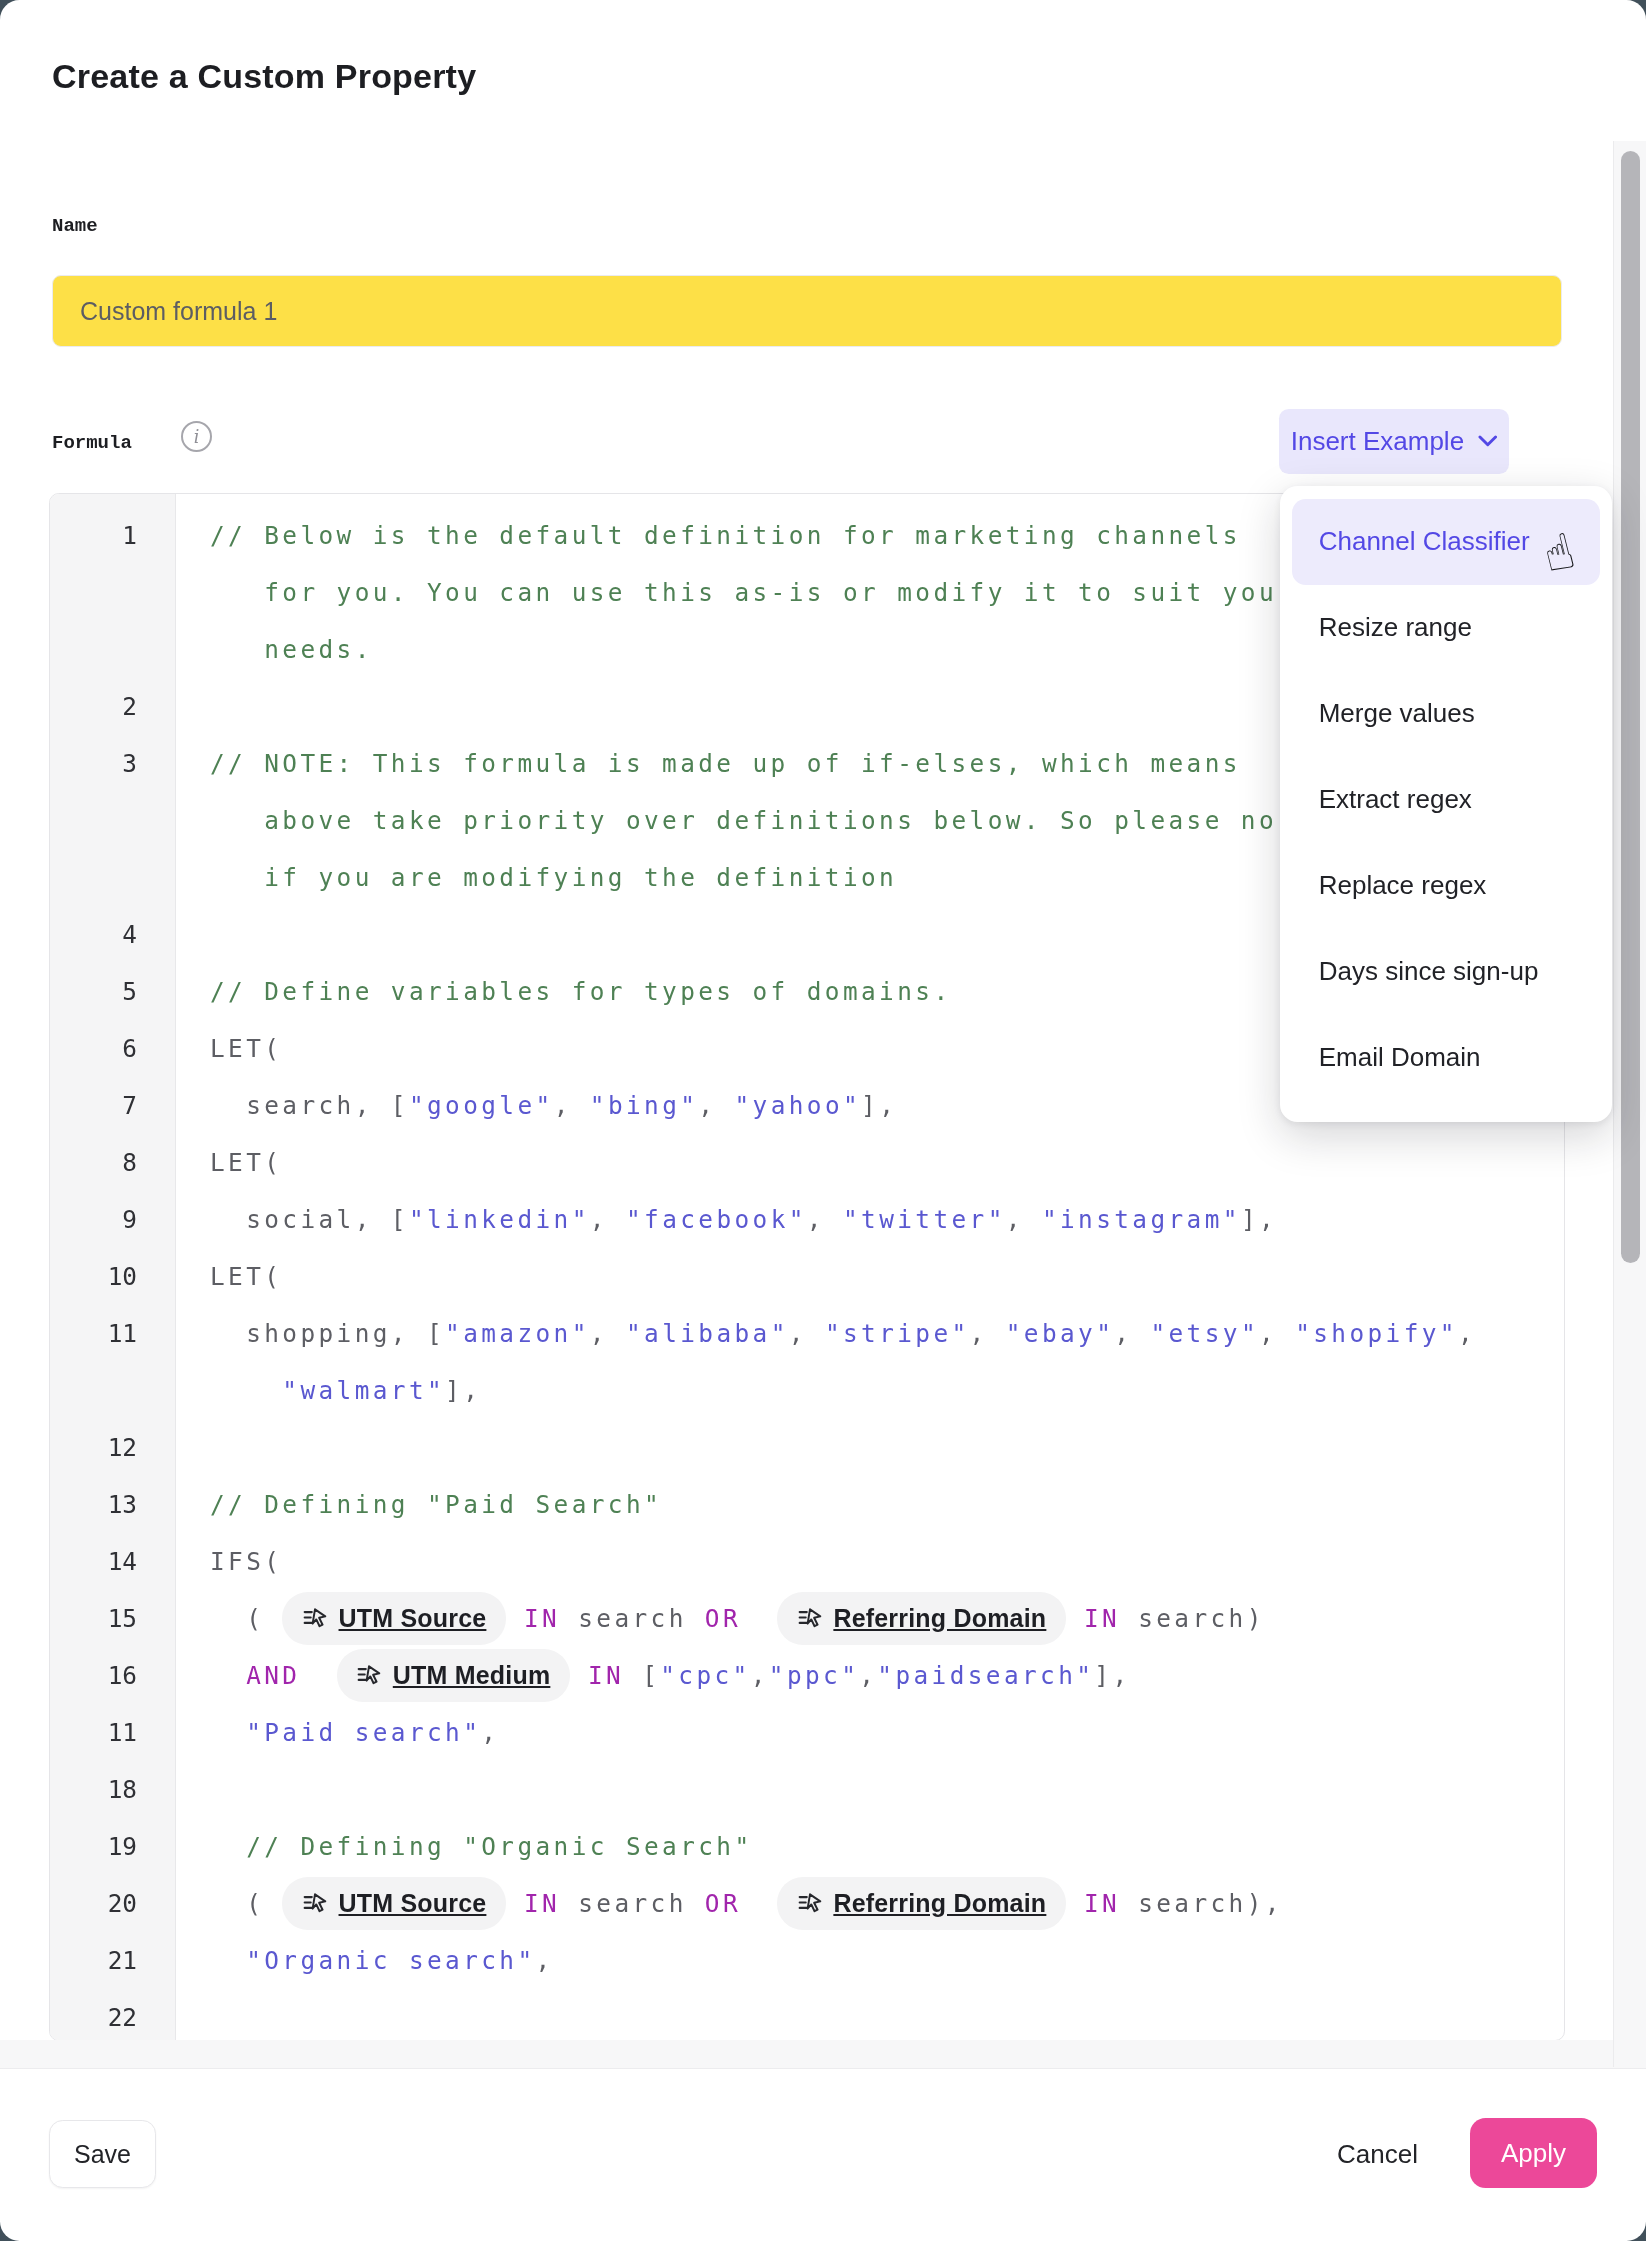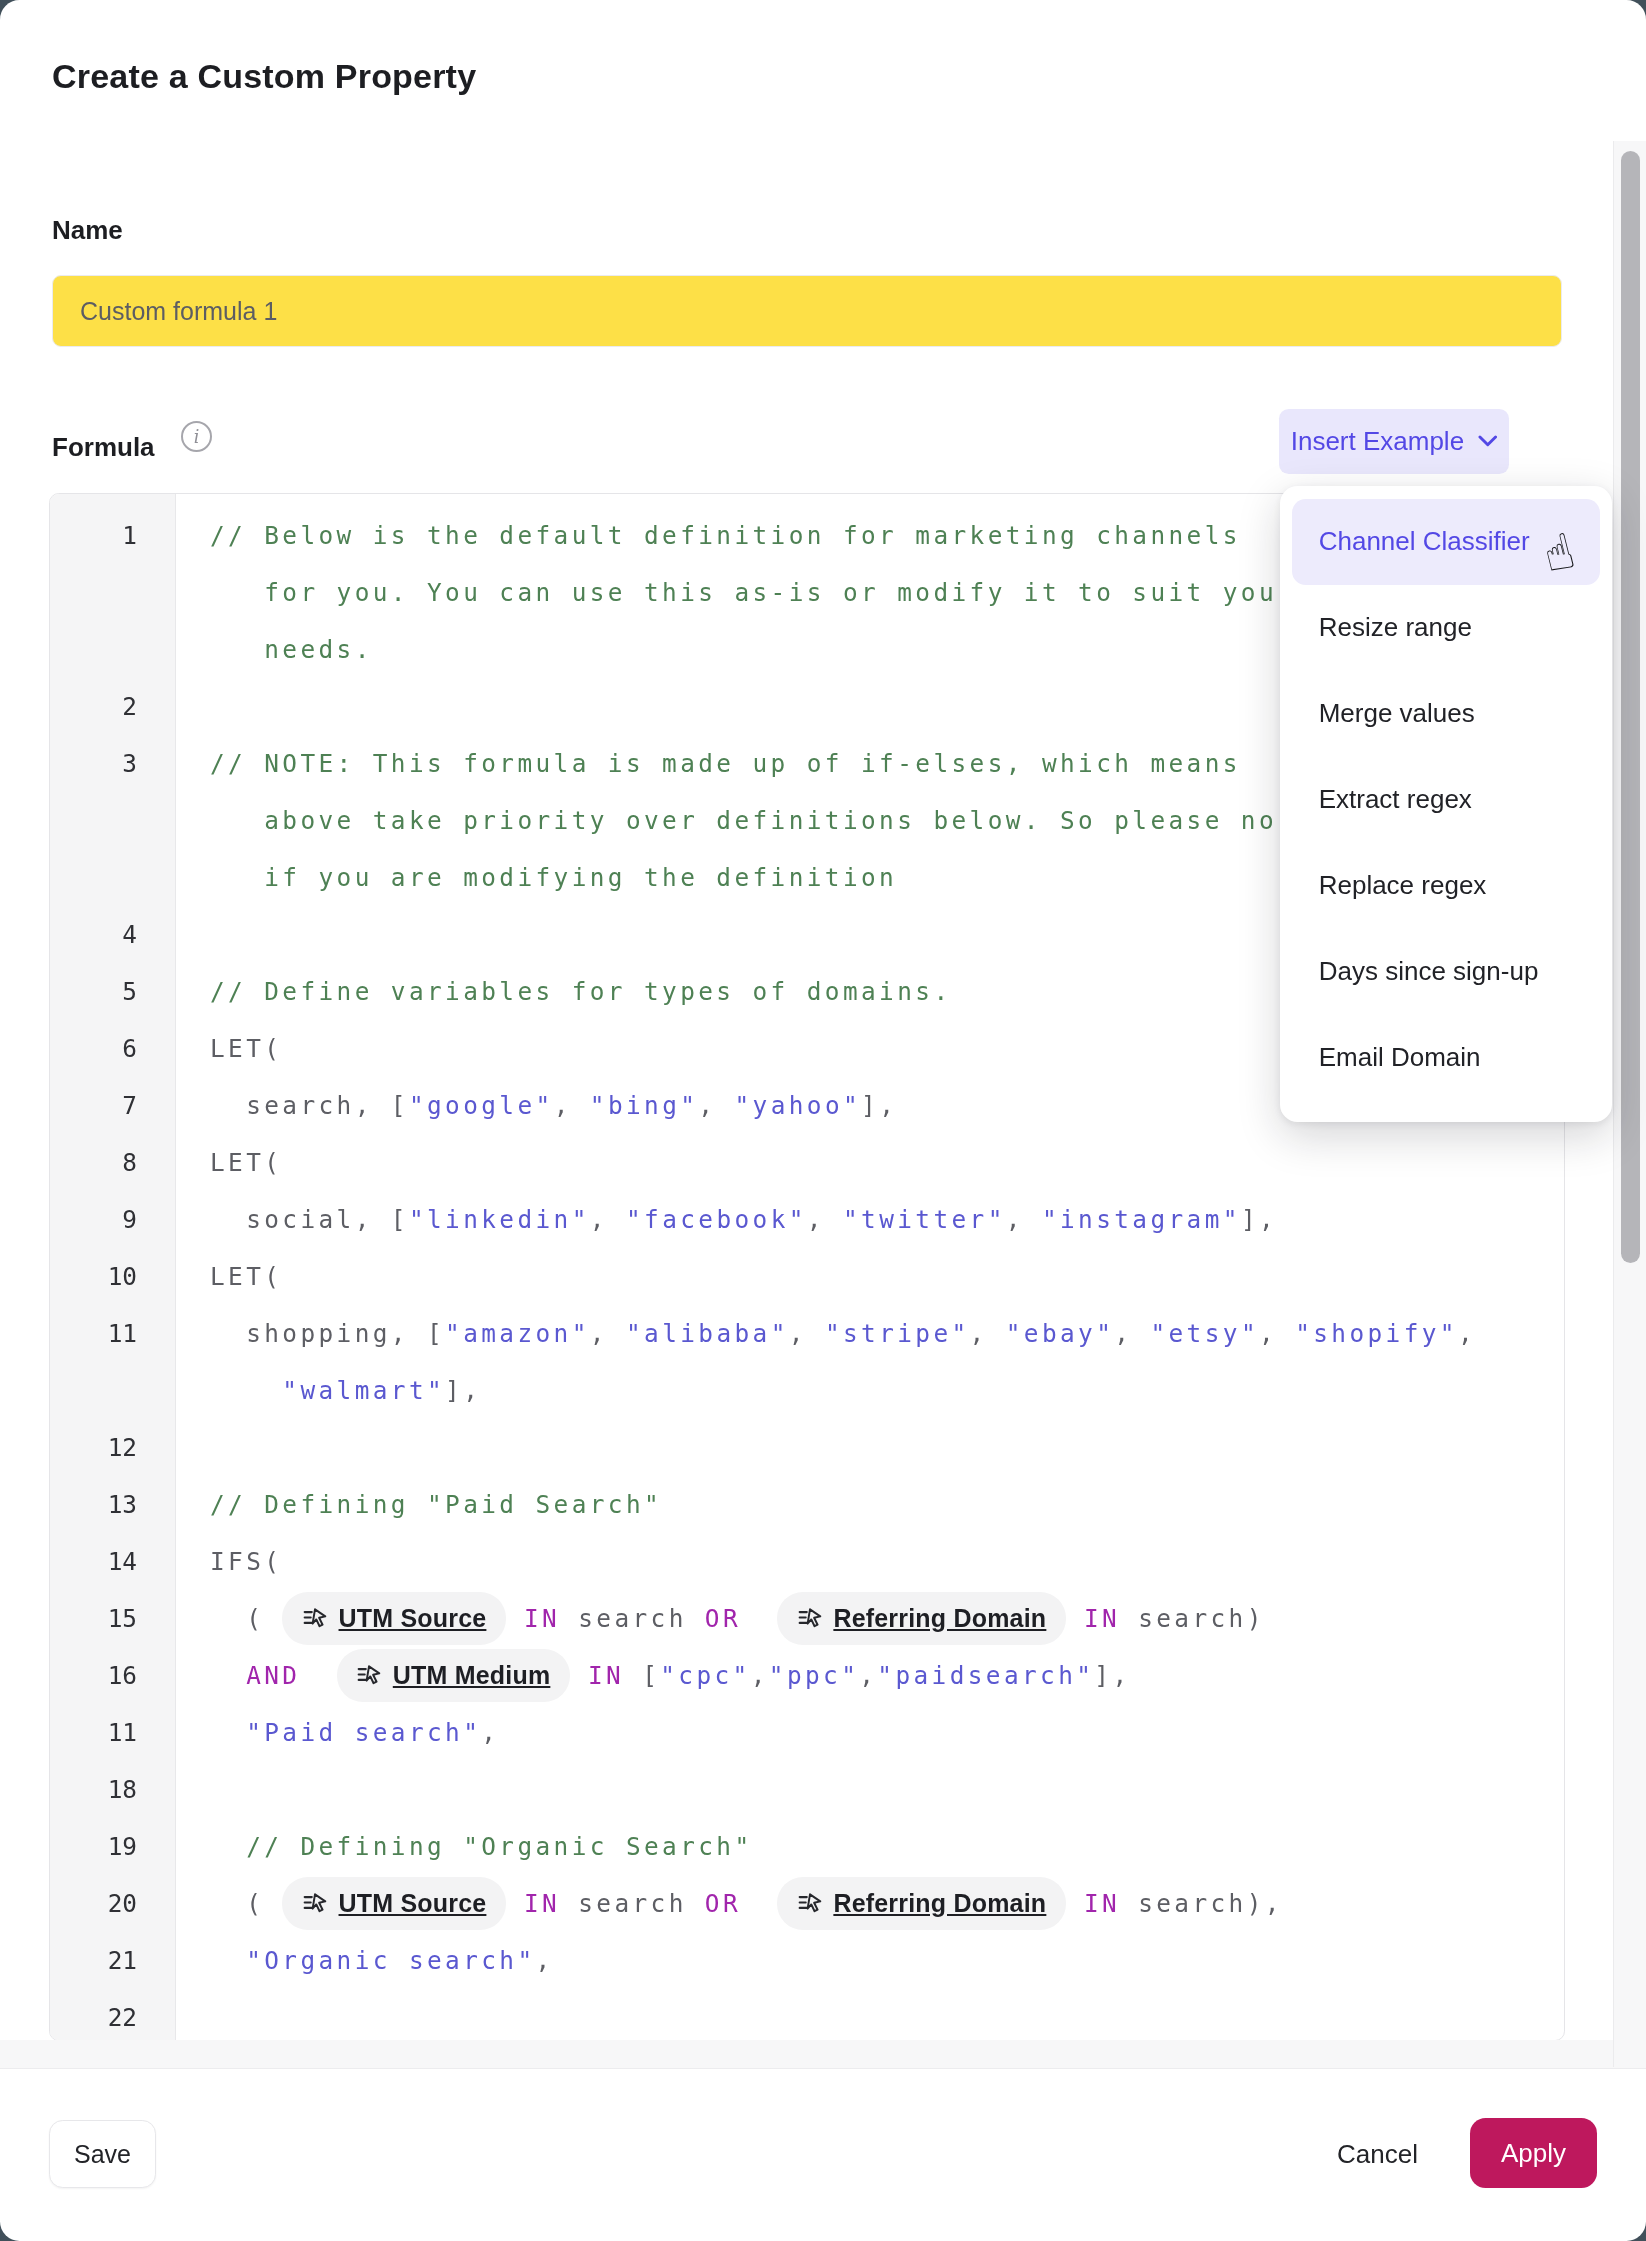--- a/index.html
+++ b/index.html
@@ -1,20 +1,20 @@
 <!DOCTYPE html>
 <html><head>
 <meta charset="utf-8">
 <style>
   html,body{margin:0;padding:0;background:#41505a;width:1646px;height:2241px;font-family:"Liberation Sans",sans-serif;}
   .modal{position:relative;width:1646px;height:2241px;background:#ffffff;border-radius:19.5px;overflow:hidden;}
 
   .dialog-title{position:absolute;left:52px;top:57px;font-size:34px;font-weight:700;color:#1d1e22;letter-spacing:0.2px;}
 
-  .field-label{position:absolute;left:52px;font-size:26px;font-weight:700;color:#1d1e22;}
+  .field-label{position:absolute;left:52px;font-size:19px;font-weight:700;color:#1d1e22;font-family:Liberation Mono, monospace;}
   .name-label{top:215px;}
   .name-input{position:absolute;left:52px;top:275px;width:1510px;height:72px;box-sizing:border-box;
     background:#fde047;border:1px solid #ebebee;border-radius:9px;padding:8px 27px;
     font-size:25px;color:#5c5d63;font-family:"Liberation Sans",sans-serif;outline:none;}
 
   .formula-label{top:432px;}
   .info-icon{position:absolute;left:181px;top:421px;width:27px;height:27px;border:2px solid #a6a6ac;border-radius:50%;
     color:#8f8f96;font-family:"DejaVu Serif",serif;font-style:italic;font-size:17.6px;display:flex;align-items:center;justify-content:center;}
 
   .insert-btn{position:absolute;left:1279px;top:409px;width:230px;height:65px;background:#e9e7fc;border:none;border-radius:9.8px;
@@ -49,21 +49,21 @@
 
   .scroll-track{position:absolute;left:1613px;top:141px;width:33px;height:1926px;background:#f7f7f8;border-left:1px solid #ebebed;z-index:4;}
   .scroll-thumb{position:absolute;left:6.8px;top:9.8px;width:19.5px;height:1112px;background:#b5b5b9;border-radius:9.8px;}
 
   .footer-strip{position:absolute;left:0;top:2040px;width:1646px;height:28px;background:#f7f7f8;border-bottom:1px solid #ececee;}
 
   .save-btn{position:absolute;left:49px;top:2120px;min-width:107px;height:68px;background:#ffffff;border:1.5px solid #e7e7ea;border-radius:13.7px;
     font-size:25px;font-weight:500;color:#232428;box-shadow:0 1px 2px rgba(0,0,0,.05);cursor:pointer;font-family:"Liberation Sans",sans-serif;}
   .cancel-btn{position:absolute;left:1319px;top:2120px;width:117px;height:68px;background:transparent;border:none;
     font-size:26px;font-weight:500;color:#232428;cursor:pointer;font-family:"Liberation Sans",sans-serif;}
-  .apply-btn{position:absolute;left:1470px;top:2118px;width:127px;height:70px;background:#be185d;border:none;border-radius:15.6px;
+  .apply-btn{position:absolute;left:1470px;top:2118px;width:127px;height:70px;background:#ec4899;border:none;border-radius:15.6px;
     font-size:26px;font-weight:500;color:#ffffff;cursor:pointer;font-family:"Liberation Sans",sans-serif;}
 </style>
 </head>
 <body>
 
 <div class="modal">
 
   <div class="dialog-title">Create a Custom Property</div>
 
   <div class="field-label name-label">Name</div>

